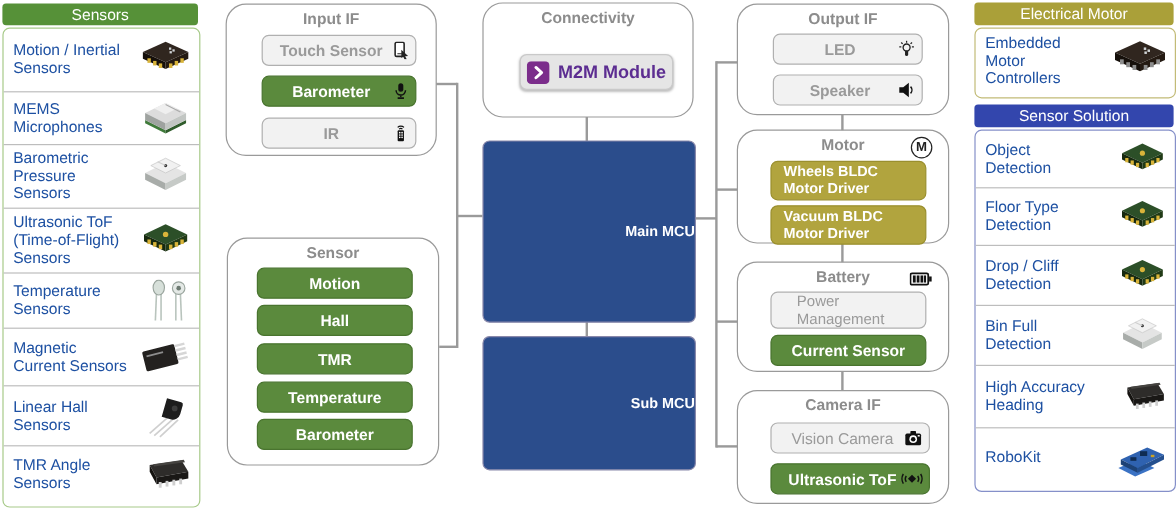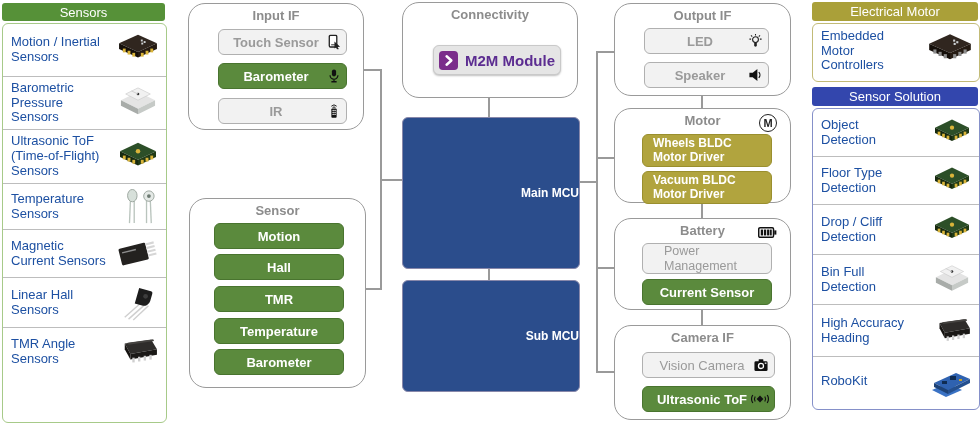--- a/index.html
+++ b/index.html
@@ -76,20 +76,32 @@
             <rect x="32" y="19.8" width="3" height="4"></rect>
             <rect x="37" y="17.5" width="3" height="4"></rect>
           </g>
         <g fill="#cfd3d6">
             <rect x="27" y="8" width="2" height="2"></rect>
             <rect x="30" y="9.6" width="2" height="2"></rect>
             <rect x="27.5" y="11.2" width="2" height="2"></rect>
           </g>
       </svg>
     </div>
+    <div class="side-item divided" style="height:44px">
+      <div class="side-label">MEMS Microphones</div>
+      <svg class="chip" width="48" height="36" viewBox="0 0 48 38">
+        <polygon points="6,20 24,29 24,32 6,23" fill="#3f7a3a"></polygon>
+          <polygon points="42,20 24,29 24,32 42,23" fill="#2f5c2b"></polygon>
+        <polygon points="24,5 42,14 24,23 6,14" fill="#dcdcdc"></polygon>
+          <polygon points="6,14 24,23 24,29 6,20" fill="#9fa3a0"></polygon>
+        <polygon points="42,14 24,23 24,29 42,20" fill="#c2c6c3"></polygon>
+        <polygon points="24,5 34,10 24,15 14,10" fill="#efefef"></polygon>
+          <line x1="24" y1="6.5" x2="37" y2="13" stroke="#aaa" stroke-width="1"></line>
+      </svg>
+    </div>
     <div class="side-item divided" style="height:53px">
       <div class="side-label">Barometric Pressure Sensors</div>
       <svg class="chip" width="48" height="36" viewBox="0 0 48 38">
         <polygon points="24,7 42,16 24,25 6,16" fill="#e4e4e4"></polygon>
           <polygon points="6,16 24,25 24,31 6,22" fill="#a8aca9"></polygon>
         <polygon points="42,16 24,25 24,31 42,22" fill="#c6cac7"></polygon>
         <polygon points="24,3 37,9.5 24,16 11,9.5" fill="#f1f1f1" stroke="#c4c4c4" stroke-width="0.6"></polygon>
         <circle cx="24" cy="9.5" r="1.4" fill="#333"></circle>
           <line x1="17" y1="6.2" x2="24" y2="9.5" stroke="#cfcfcf" stroke-width="1"></line>
       </svg>

